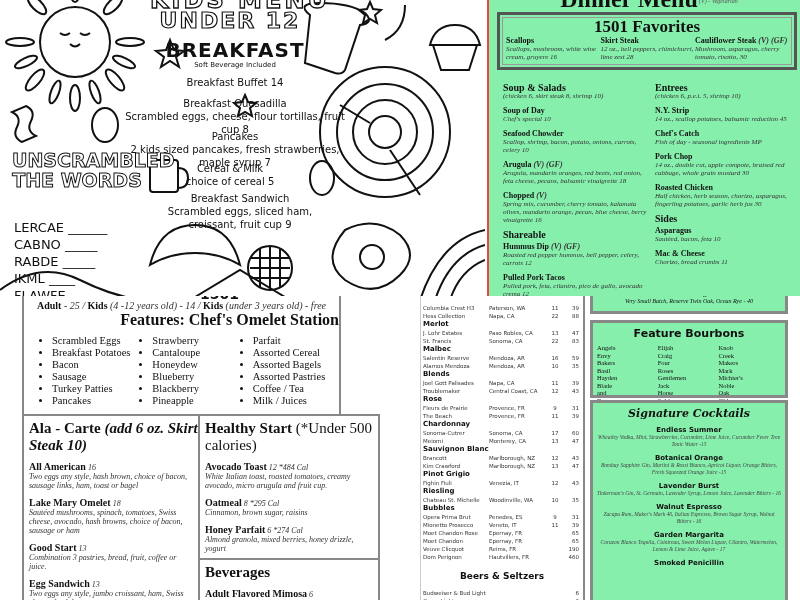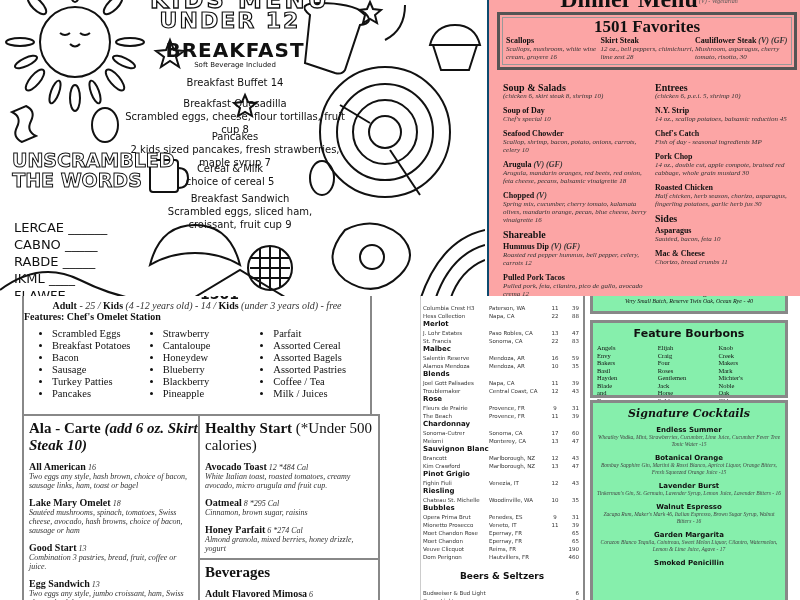--- a/index.html
+++ b/index.html
@@ -10,40 +10,40 @@
 .hand{font-family:"DejaVu Sans",sans-serif;color:#111;text-align:center}
 #kids .title2{left:150px;top:8px;width:160px;font-size:22px;letter-spacing:2px;color:#fff;-webkit-text-stroke:1.2px #111;font-weight:bold}
 #kids .title1{left:130px;top:-14px;width:220px;font-size:24px;letter-spacing:3px;color:#fff;-webkit-text-stroke:1.3px #111;font-weight:bold}
 #kids .bf{left:150px;top:38px;width:170px;font-size:20px;font-weight:bold;letter-spacing:1px}
 #kids .sub{left:150px;top:61px;width:170px;font-size:7px}
 .kitem{position:absolute;width:240px;font-size:10px;line-height:13px}
 .scr-title{left:12px;top:150px;width:130px;font-size:19px;line-height:20px;color:#fff;-webkit-text-stroke:1px #111;font-weight:bold;text-align:center;font-family:"DejaVu Sans",sans-serif}
 .scr{left:14px;top:219px;width:130px}
 .scr div{font-family:"DejaVu Sans",sans-serif;font-size:13px;line-height:17px;color:#111;white-space:nowrap}
 
-#dinner{left:487px;top:0;width:313px;height:300px;background:#fca5a5;border-left:2px solid #0c4a6e;overflow:hidden}
+#dinner{left:487px;top:0;width:313px;height:300px;background:#86efac;border-left:2px solid #ef4444;overflow:hidden}
 .dm-title{left:40px;top:-14px;width:200px;font-size:24px;font-weight:bold;text-align:center}
 .dm-note{left:210px;top:-2px;font-size:6px;font-style:italic;color:#555}
 .fav{left:8px;top:12px;width:300px;height:58px;border:3px solid #555;outline:1px solid #999;outline-offset:-6px}
 .fav h2{text-align:center;font-size:17px;margin-top:2px}
 .fav .cols{display:flex;justify-content:space-between;padding:0 6px}
 .fav .c{text-align:left;font-size:7px;line-height:8px;width:33%}
 .fav .c b{font-size:8px;display:block}
 .fav .c i{color:#333}
 .dcol{position:absolute;width:150px;font-size:7px;line-height:8px}
 .dcol h3{font-size:10px;margin:2px 0 4px}
 .dcol .it{margin-bottom:7px}
 .dcol .it b{font-size:8px;display:block}
 .dcol .it i{color:#333}
 
 #buffet{left:0;top:296px;width:420px;height:304px;background:#fff;overflow:hidden}
-.bbox{position:absolute;left:22px;top:0;width:350px;height:120px;border:2px solid #888;border-top:none}
+.bbox{position:absolute;left:22px;top:0;width:319px;height:120px;border:2px solid #888;border-top:none}
 .bhead{text-align:center;font-size:10px;margin-top:4px}
 .bhead i{color:#333}
-.bfeat{text-align:left;font-weight:bold;font-size:10px}
+.bfeat{text-align:right;font-weight:bold;font-size:16px}
 .blist{display:flex;padding:6px 0 0 14px}
 .blist ul{list-style:disc;width:120px;font-size:10.5px;line-height:12px;padding-left:14px}
 .sec{position:absolute;border:2px solid #888;background:#fff;overflow:hidden}
 .sec h3{font-size:15px;margin:4px 0 8px 5px}
 .sec .it{margin:0 5px 8px 5px;font-size:8px;line-height:9px}
 .sec .it b{font-size:10px}
 .sec .it i{color:#333}
 
 #wine{left:420px;top:296px;width:165px;height:304px;background:#fff;border-left:1px solid #ccc;border-right:2px solid #888;overflow:hidden;font-family:"DejaVu Sans",sans-serif}
 .wrow{display:flex;font-size:5.5px;line-height:8px;color:#333;padding-left:2px}

